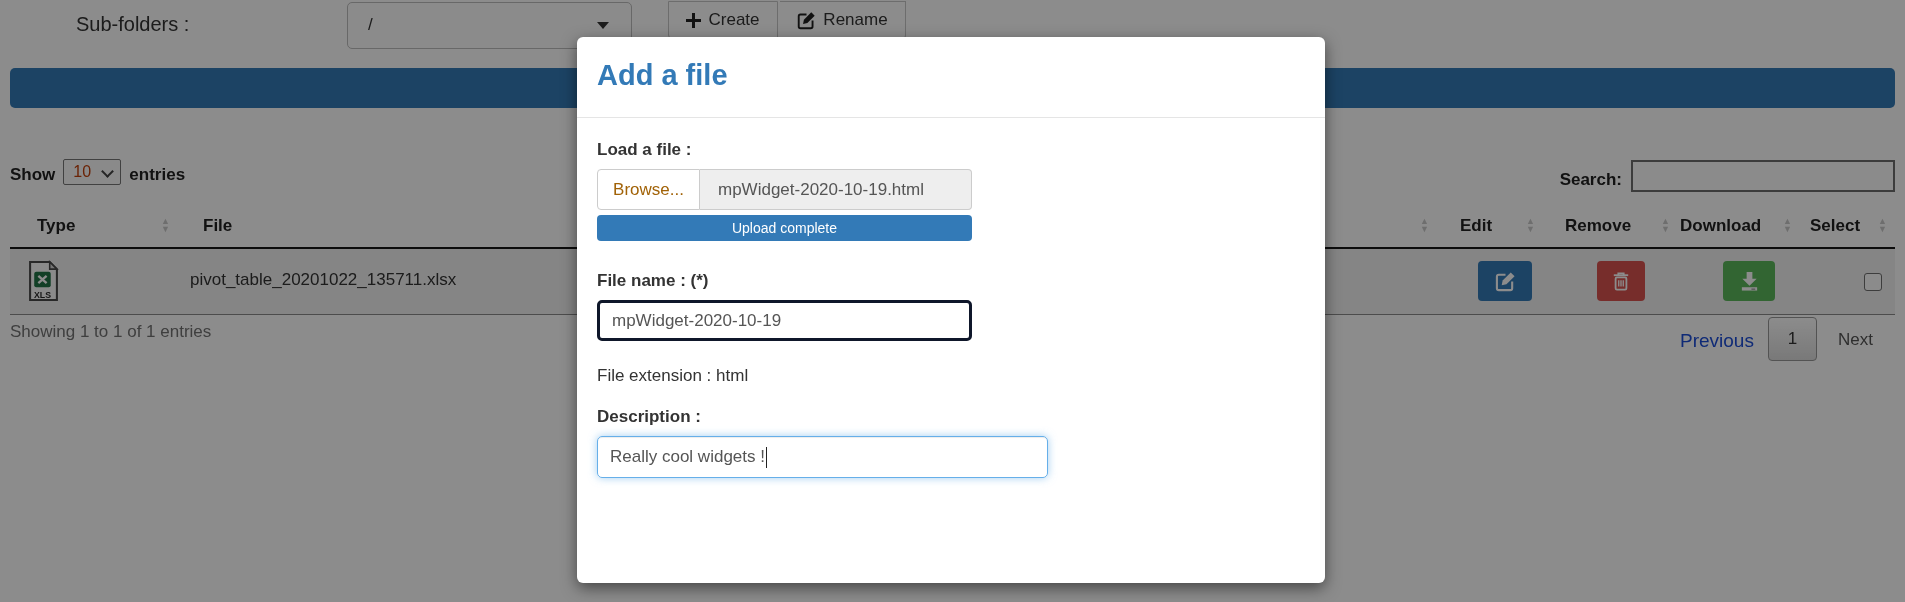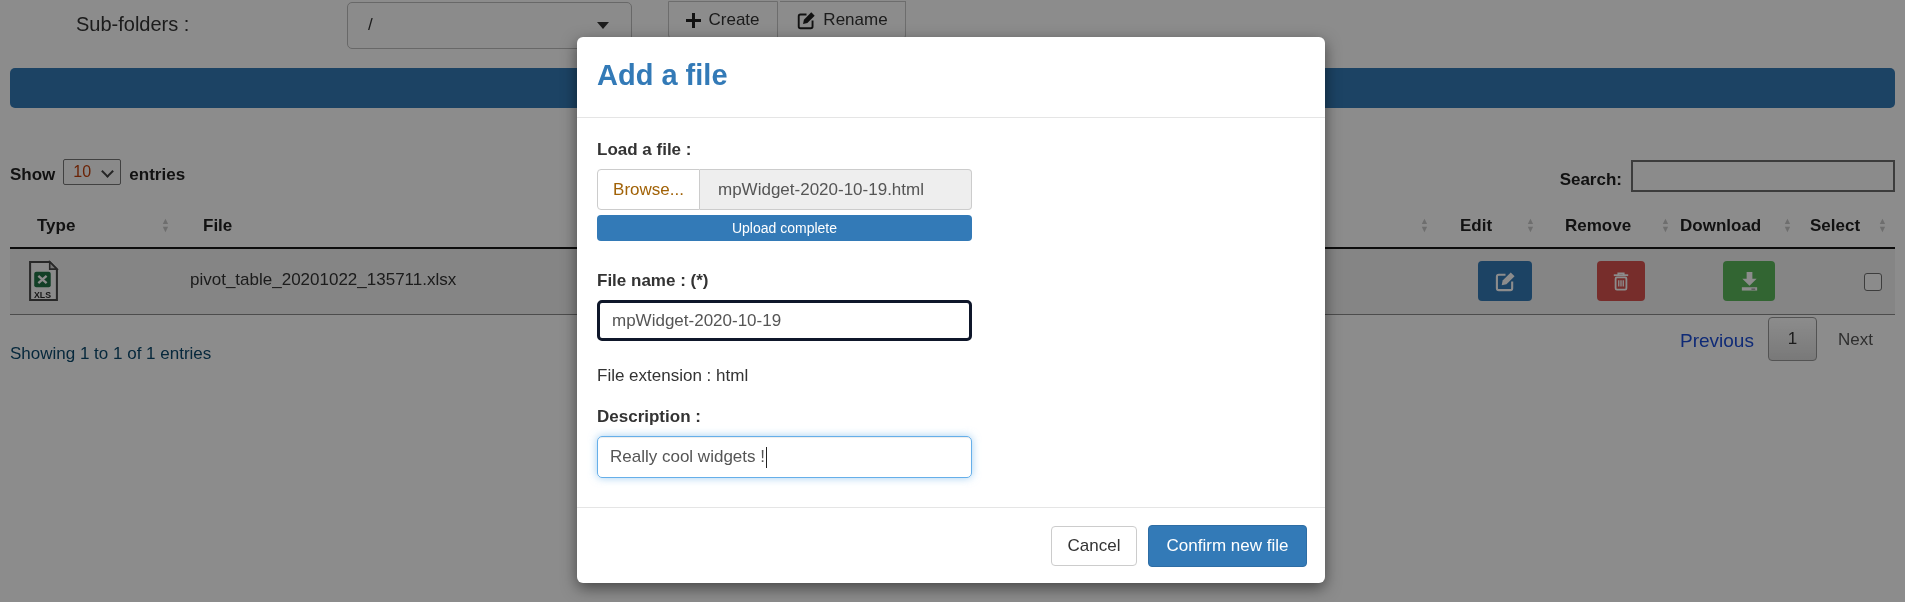--- a/index.html
+++ b/index.html
@@ -50,21 +50,21 @@
   .xls-icon{position:absolute;left:17px;top:11px;}
   .act-btn{position:absolute;top:12px;height:40px;border:none;border-radius:4px;cursor:pointer;
     display:flex;align-items:center;justify-content:center;padding:0;}
   .btn-edit{left:1468px;width:54px;background:var(--primary,#337ab7);}
   .btn-remove{left:1587px;width:48px;background:var(--danger,#d9534f);}
   .btn-download{left:1713px;width:52px;background:var(--success,#5cb85c);}
   .row-check{position:absolute;left:1854px;top:24px;width:18px;height:18px;background:#fdfdfd;
     border:1.5px solid #6f6f6f;border-radius:3px;cursor:pointer;box-sizing:border-box;}
 
   
-  .info-text{position:absolute;left:10px;top:344px;font-size:17px;color:#0c4a6e;}
+  .info-text{position:absolute;left:10px;top:322px;font-size:17px;color:#737373;}
   .pg-prev{position:absolute;left:1680px;top:330px;font-size:19px;color:#1d4ed8;cursor:pointer;}
   .pg-page{position:absolute;left:1768px;top:317px;width:49px;height:44px;box-sizing:border-box;
     border:1px solid #979797;border-radius:4px;background:linear-gradient(#fff,#dcdcdc);
     font-size:17px;color:#333;display:flex;align-items:center;justify-content:center;cursor:pointer;}
   .pg-next{position:absolute;left:1838px;top:330px;font-size:17px;color:#555;cursor:pointer;}
 
   
   .backdrop{position:absolute;inset:0;background:rgba(0,0,0,0.45);z-index:50;}
 
   
@@ -81,21 +81,21 @@
     border-radius:0 4px 4px 0;display:flex;align-items:center;padding-left:18px;font-size:17px;
     color:#555;box-sizing:border-box;cursor:pointer;}
   .upload-bar{margin-top:5px;width:375px;height:26px;background:var(--primary,#337ab7);border-radius:4px;
     color:#fff;font-size:14px;display:flex;align-items:center;justify-content:center;box-sizing:border-box;}
   .lbl-filename{display:block;margin-top:30px;}
   .text-input{margin-top:9px;width:375px;height:41px;border:3px solid #0f172a;border-radius:5px;
     font-size:17px;color:#555;padding:0 12px;box-sizing:border-box;outline:none;
     font-family:"Liberation Sans",sans-serif;}
   .ext-text{margin-top:25px;font-size:17px;color:#333;}
   .lbl-desc{display:block;margin-top:21px;}
-  .desc-input{margin-top:9px;width:375px;height:42px;border:1px solid var(--focus_ring,#66afe9);
+  .desc-input{margin-top:9px;width:451px;height:42px;border:1px solid var(--focus_ring,#66afe9);
     border-radius:5px;box-sizing:border-box;display:flex;align-items:center;padding:0 12px;
     box-shadow:inset 0 1px 1px rgba(0,0,0,.075),0 0 8px rgba(102,175,233,.6);cursor:text;}
   .desc-input .txt{font-size:17px;color:#555;}
   .text-caret{width:1.5px;height:21px;background:#222;margin-left:1px;}
   .modal-footer{height:76px;border-top:1px solid #e5e5e5;box-sizing:border-box;display:flex;
     align-items:center;justify-content:flex-end;gap:11px;padding:0 18px;}
   .btn-cancel{width:86px;height:40px;background:#fff;border:1px solid #ccc;border-radius:4px;
     font-size:17px;color:#333;cursor:pointer;}
   .btn-confirm{width:159px;height:42px;background:var(--primary,#337ab7);border:1px solid #2e6da4;
     border-radius:4px;font-size:17px;color:#fff;cursor:pointer;}
@@ -227,19 +227,15 @@
 
       <div class="ext-text">File extension : html</div>
 
       <span class="form-label lbl-desc">Description :</span>
       <div class="desc-input">
         <span class="txt">Really cool widgets !</span>
         <span class="text-caret"></span>
       </div>
     </div>
 
-    <div class="modal-footer">
-      <button class="btn-cancel">Cancel</button>
-      <button class="btn-confirm">Confirm new file</button>
-    </div>
   </div>
 
 </div>
 
 </body></html>

